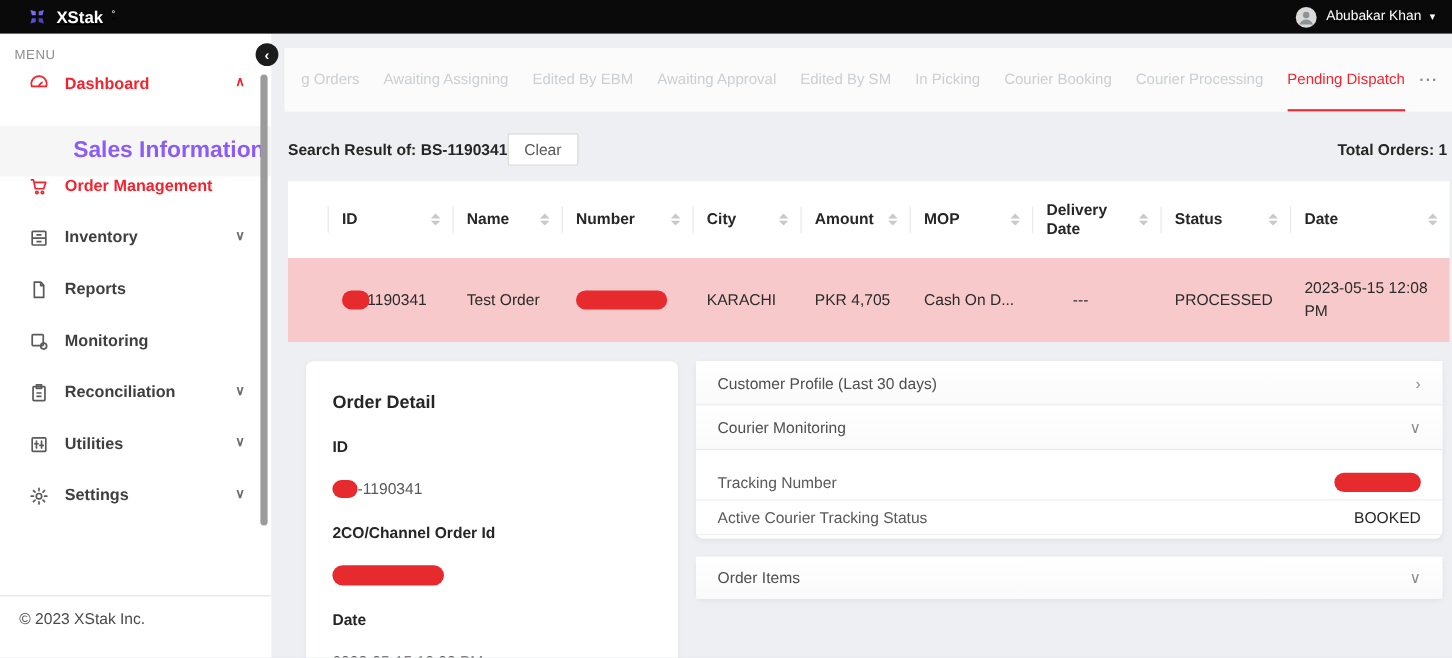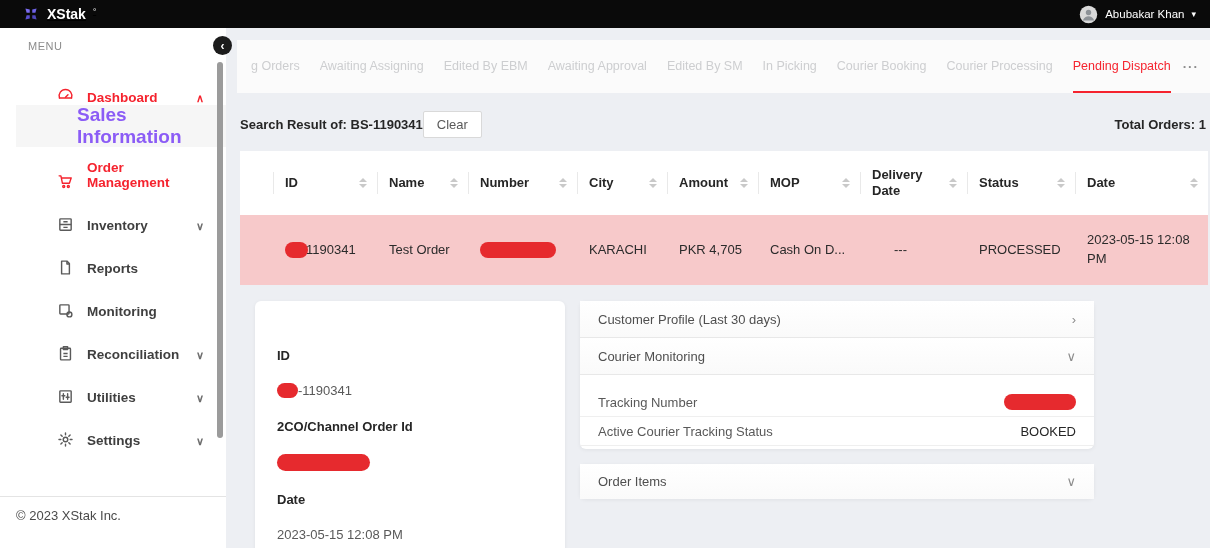--- a/index.html
+++ b/index.html
@@ -11,23 +11,23 @@
   .topbar { position:absolute; top:0; left:0; right:0; height:28px; background:#0a0a0a;
             display:flex; align-items:center; justify-content:space-between; padding:0 14px 0 22px; z-index:20;text-decoration:underline; }
   .brand { display:flex; align-items:center; gap:7px; color:#fff; font-weight:700; font-size:14px; }
   .brand svg { width:18px; height:18px; }
   .brand-mark { font-size:8px; color:#cfcfcf; align-self:flex-start; margin-top:2px; }
   .user { display:flex; align-items:center; gap:7px; color:#fff; font-size:11.5px; cursor:pointer; }
   .user svg { width:19px; height:19px; }
   .user .caret { font-size:9px; color:#fff; }
 
   
-  .sidebar { position:absolute; top:28px; left:0; bottom:0; width:226px; background:#fff; z-index:10;padding-left:16px; }
+  .sidebar { position:absolute; top:28px; left:0; bottom:0; width:226px; background:#fff; z-index:10; }
   .menu-label { padding:12px 0 10px 12px; font-size:11px; letter-spacing:.5px; color:#8c8c8c; }
-  .nav-item { display:flex; align-items:flex-end; height:43px; padding:0 22px 0 24px; cursor:pointer;margin-left:17px; }
+  .nav-item { display:flex; align-items:flex-start; height:43px; padding:0 22px 0 24px; cursor:pointer; }
   .nav-item .ico { width:17px; height:17px; margin-right:13px; color:#5a5a5a; flex:none; }
   .nav-item .ico svg { width:100%; height:100%; display:block; }
   .nav-item .lbl { font-size:13.5px; font-weight:600; color:#3f3f3f; }
   .nav-item .chev { margin-left:auto; font-size:11px; color:#6e6e6e; font-weight:700; }
   .nav-item.active .ico, .nav-item.active .lbl, .nav-item.active .chev { color:#f5232e; }
   .nav-sub { height:42px; background:#f6f6f6; padding-left:61px; display:flex; align-items:center; cursor:pointer; }
   .nav-sub .lbl { color:#8b5cf6; font-size:19px; font-weight:600; }
   .side-scroll { position:absolute; top:34px; left:217px; width:6px; height:376px; border-radius:3px; background:#9b9b9b; }
   .side-footer { position:absolute; left:0; right:0; bottom:0; background:#fff; border-top:1px solid #e4e4e4;
                  padding:11px 18px 16px 16px; }
@@ -80,21 +80,21 @@
   .blob.code { width:44px; height:14px; margin-left:2px; }
   .blob.tracking { width:72px; height:16px; }
 
   .detail-section { display:flex; gap:15px; margin:16px 0 0 29px; align-items:flex-start; }
   .card { background:#fff; border-radius:6px; box-shadow:0 1px 4px rgba(0,0,0,.06); }
   .order-card { width:310px; height:430px; padding:26px 22px; }
   .order-title { font-size:15px; font-weight:700; color:#262626; }
   .flabel { margin-top:21px; font-size:13px; font-weight:700; color:#262626; }
   .fval { margin-top:20px; font-size:13px; color:#595959; display:flex; align-items:center; }
 
-  .right-col { width:514px; display:flex; flex-direction:column; gap:15px; }
+  .right-col { width:622px; display:flex; flex-direction:column; gap:15px; }
   .acc-row { height:37px; display:flex; align-items:center; justify-content:space-between;
              padding:0 18px; border-bottom:1px solid #e8e8e8; cursor:pointer;
              background:linear-gradient(#ffffff, #fafafa); }
   .acc-label { font-size:13px; color:#4f4f4f; }
   .acc-chev { font-size:13px; color:#8c8c8c; }
   .acc-body { padding:13px 0 3px; }
   .field-row { display:flex; align-items:center; justify-content:space-between; height:29px;
                padding:0 18px; border-bottom:1px solid #efefef; }
   .fr-label { font-size:13px; color:#595959; }
   .fr-value { font-size:13px; color:#262626; display:flex; align-items:center; }
@@ -338,20 +338,21 @@
         <div class="td">Cash On D...</div>
         <div class="td" style="padding-left:34px;">---</div>
         <div class="td">PROCESSED</div>
         <div class="td">2023-05-15 12:08 PM</div>
       </div>
     </div>
 
     <div class="detail-section">
 
       <div class="card order-card">
+        <div class="order-title">Order Detail</div>
         <div class="flabel">ID</div>
         <div class="fval">
           <span class="blob id-circle"></span>
           <span>-1190341</span>
         </div>
         <div class="flabel">2CO/Channel Order Id</div>
         <div class="fval">
           <span class="blob channel"></span>
         </div>
         <div class="flabel">Date</div>

